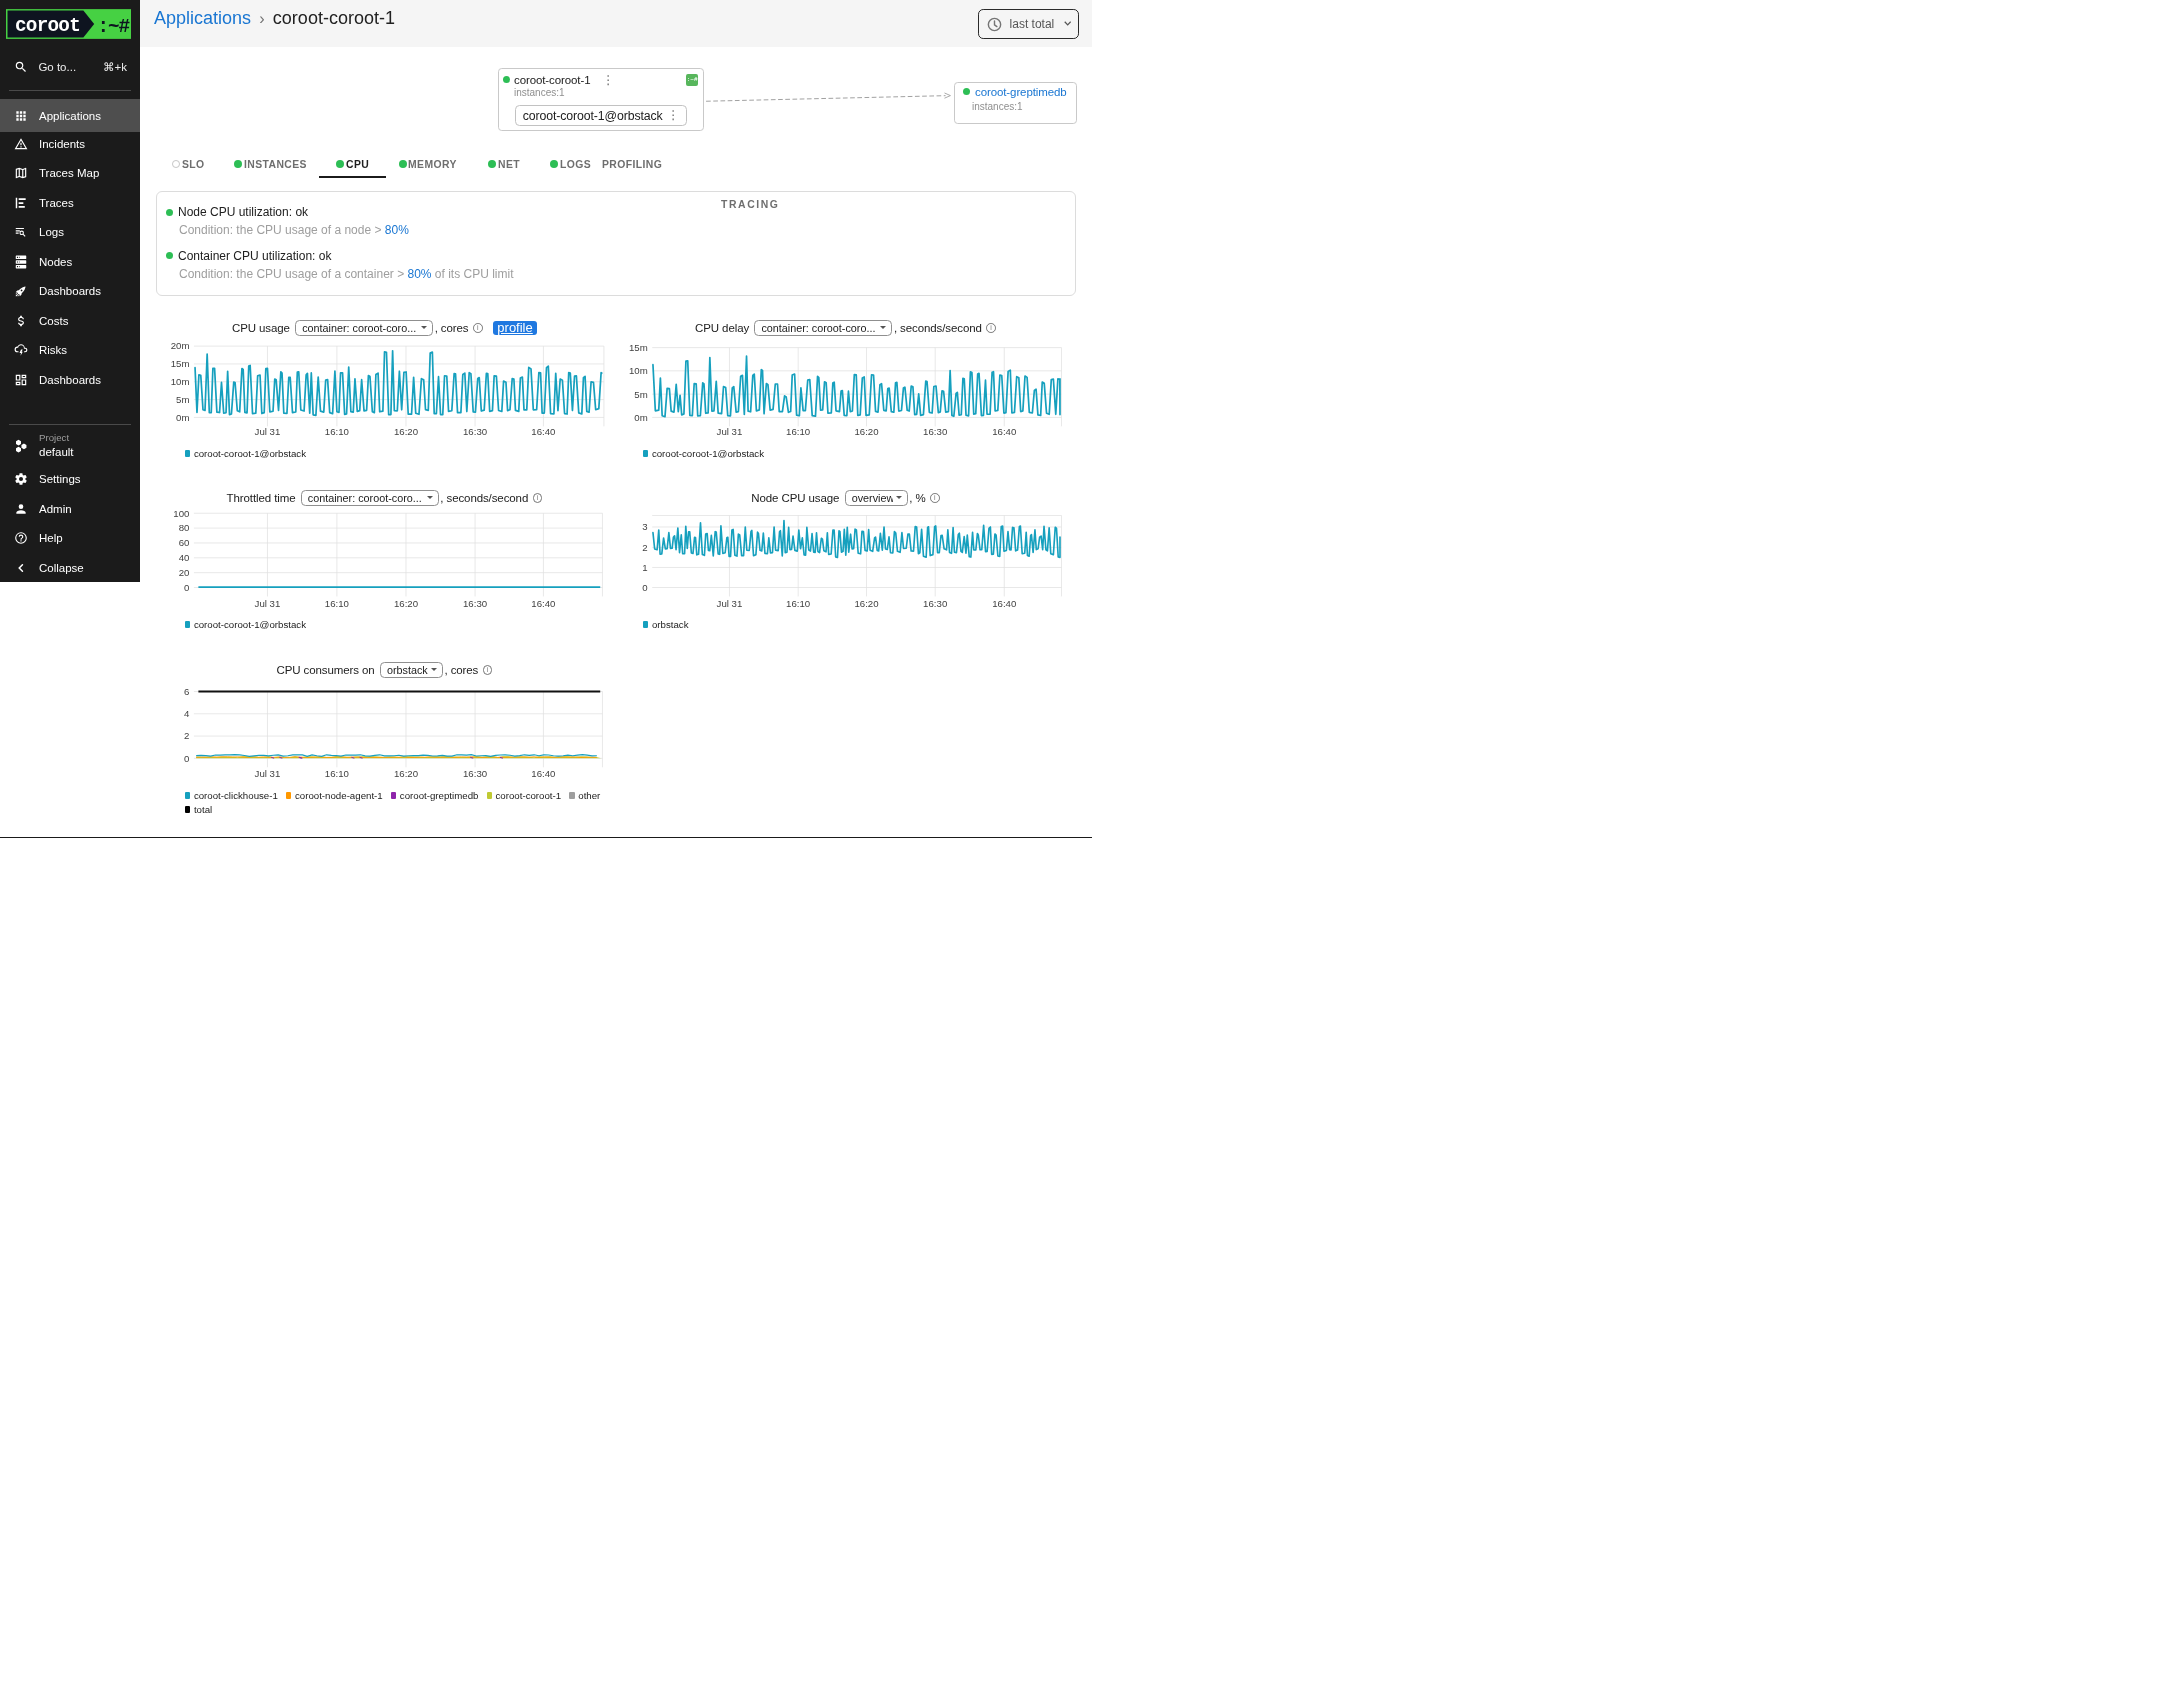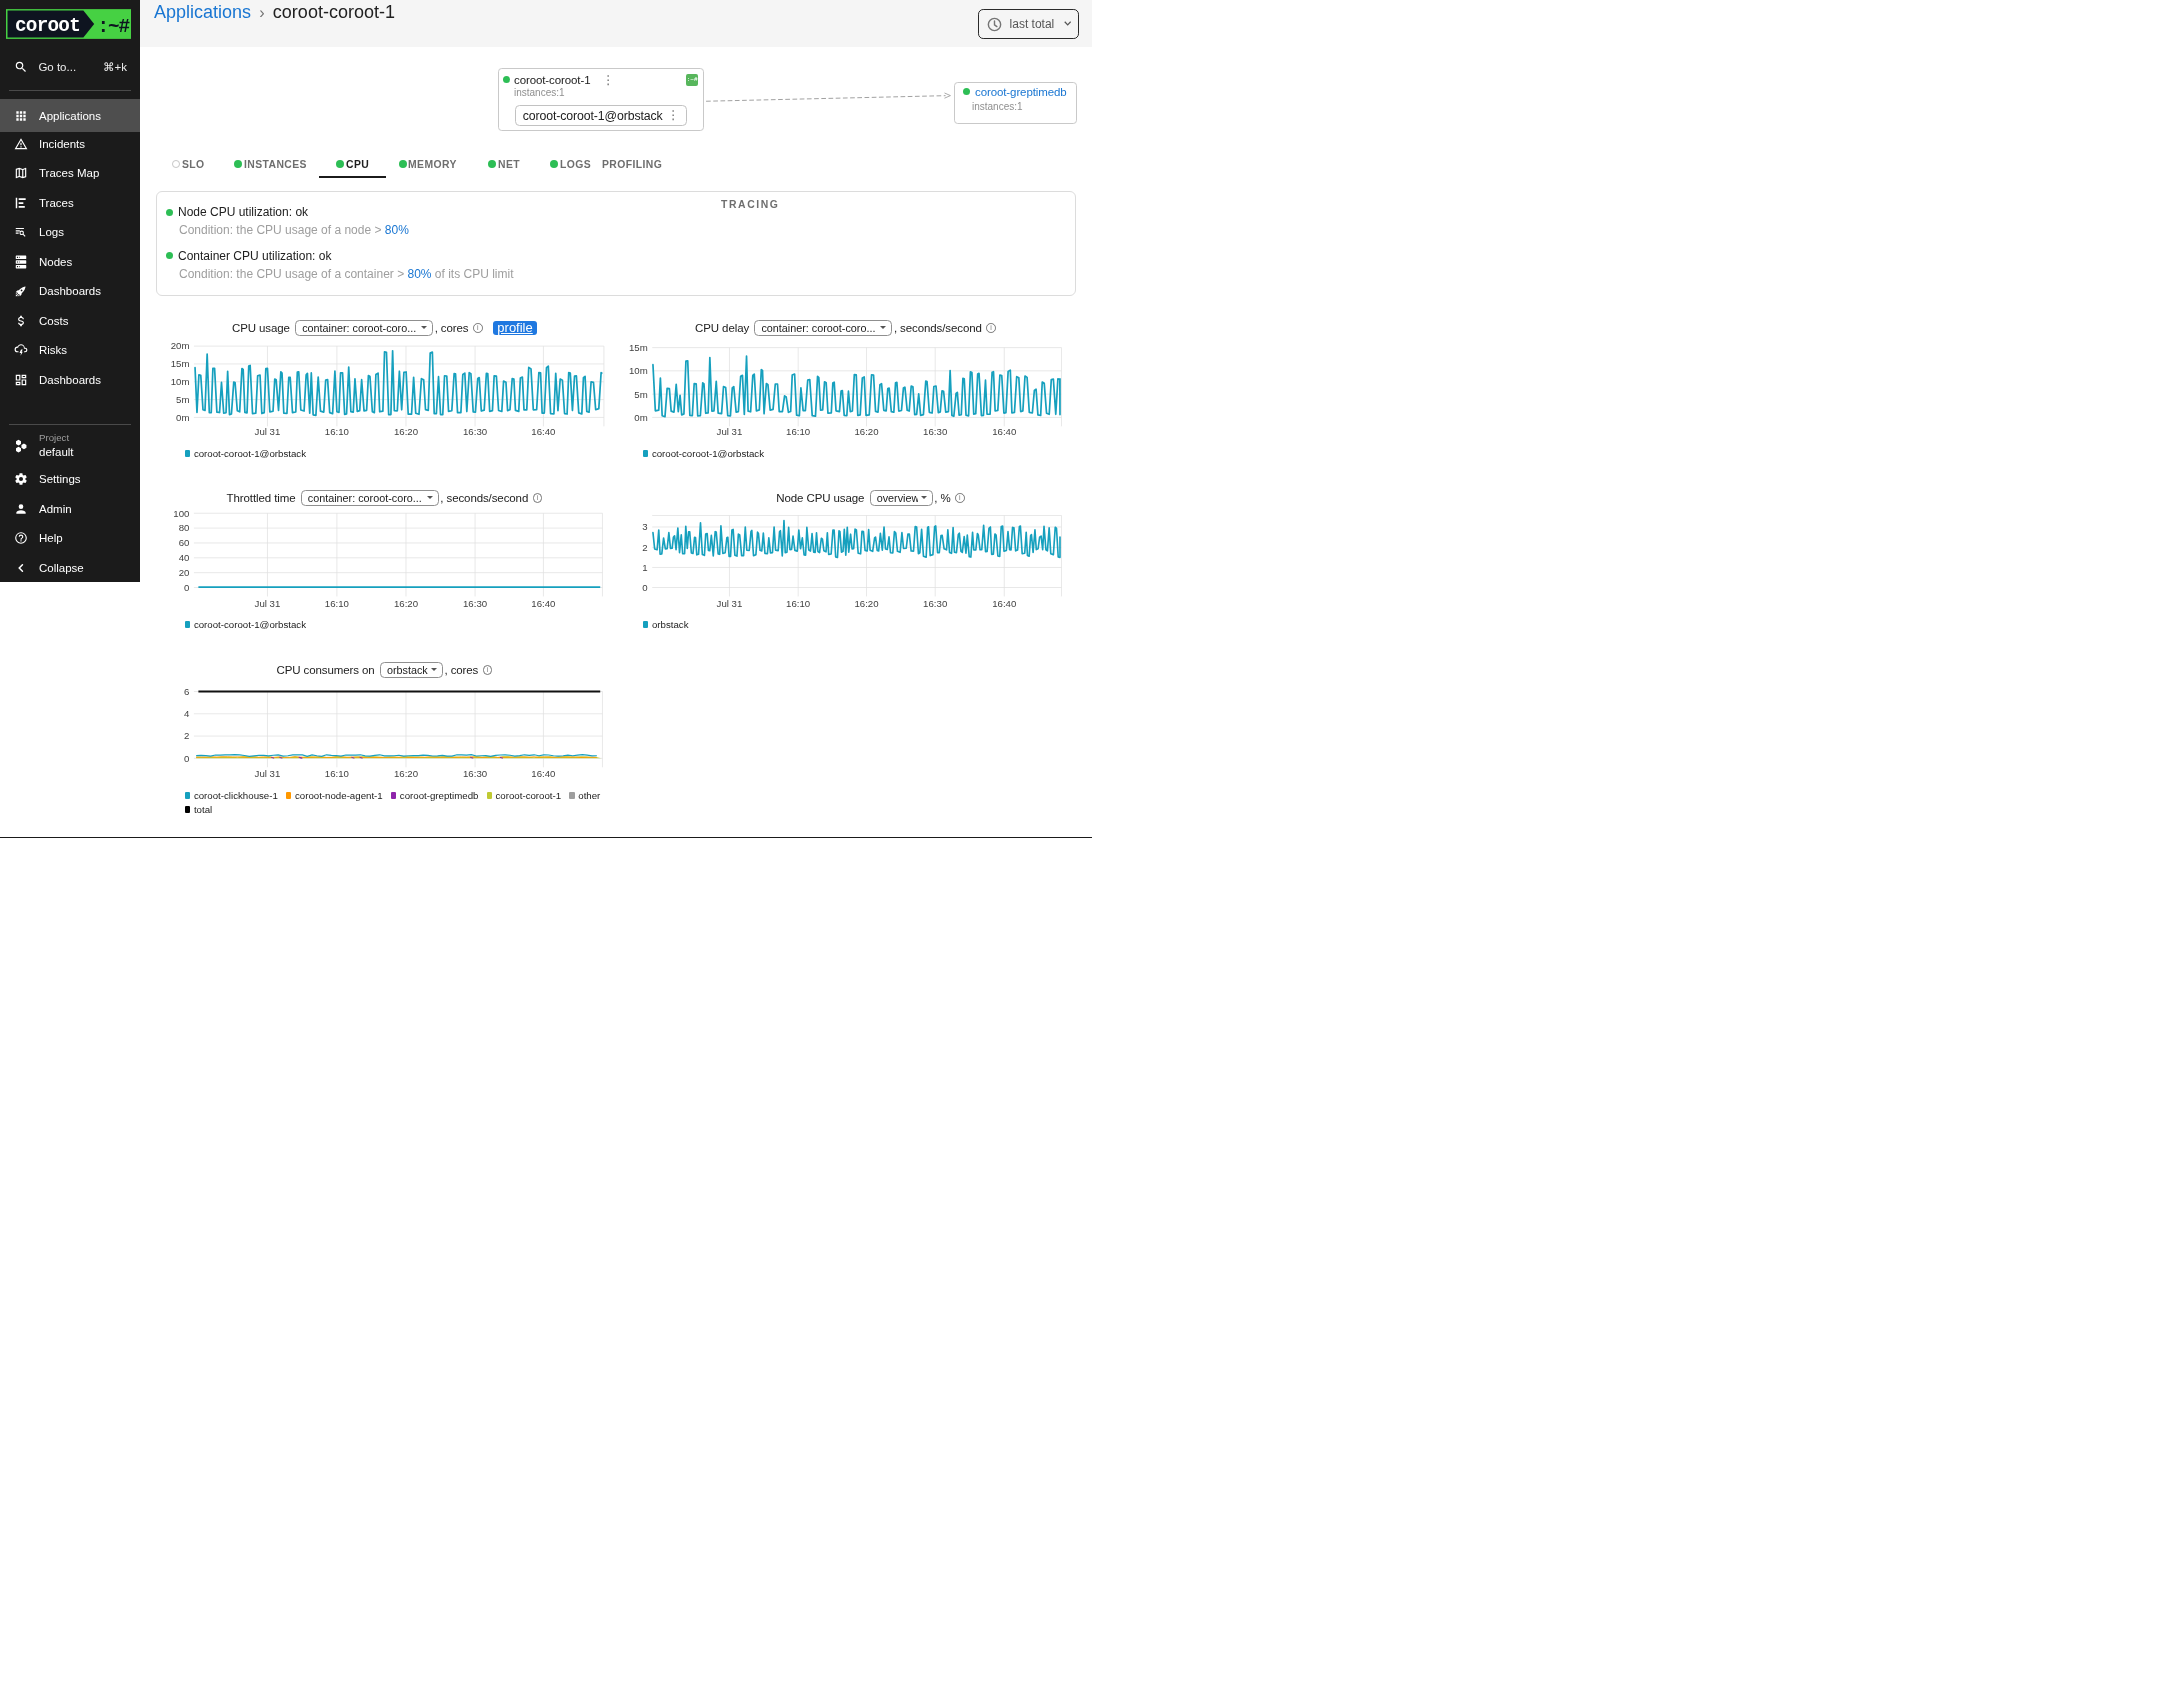--- a/index.html
+++ b/index.html
@@ -1,17 +1,17 @@
 <!DOCTYPE html>
 <html style="font-size:12px"><head><meta charset="utf-8"><style>
 * { margin:0; padding:0; box-sizing:border-box; }
 html,body { font-family:"Liberation Sans", sans-serif; background:#fff; }
 #page { position:relative; width:1092px; height:846px; overflow:hidden; background:#fff; }
 .header { position:absolute; left:140px; top:0; width:952px; height:47px; background:#f5f5f5; }
-.crumb { position:absolute; left:154px; top:2px; font-size:18px; color:#212121; }
+.crumb { position:absolute; left:154px; top:8px; font-size:18px; color:#212121; }
 .crumb a { color:#1976d2; text-decoration:none; }
 .crumb .sep { color:#757575; margin:0 8.2px; font-size:16.3px; }
 .lasthour { position:absolute; left:978px; top:9px; width:101px; height:30px; border:1.3px solid #2a2a2a; border-radius:5.2px; display:flex; align-items:center; padding-left:8.2px; color:#555; font-size:12px; }
 .lasthour .txt { margin-left:7.4px; }
 .lasthour .chev { margin-left:9.7px; display:flex; }
 
 .sidebar { position:absolute; left:0; top:0; width:140px; height:582px; background:#1b1b1b; color:#fff; }
 .logo { position:absolute; left:6px; top:9px; }
 .goto { position:absolute; left:14px; top:59px; width:113px; height:15px; display:flex; align-items:center; font-size:11.5px; color:#eee; }
 .goto .gi { width:14px; height:14px; }
@@ -368,21 +368,21 @@
     </div>
     <div class="ctr" id="t3" style="left:156px;width:457px">
       <span class="ct">Throttled time </span>
       <span class="sel" style="width:138px">
         <span class="selt">container: coroot-coro...</span>
         <span class="tri"></span>
       </span>
       <span class="ct">, seconds/second</span>
       <span class="info">i</span>
     </div>
-    <div class="ctr" id="t4" style="left:642px;width:457px">
+    <div class="ctr" id="t4" style="left:617px;width:457px">
       <span class="ct">Node CPU usage </span>
       <span class="sel" style="width:63px">
         <span class="selt">overview</span>
         <span class="tri"></span>
       </span>
       <span class="ct">, %</span>
       <span class="info">i</span>
     </div>
     <div class="ctr" id="t5" style="left:156px;width:457px">
       <span class="ct">CPU consumers on </span>

